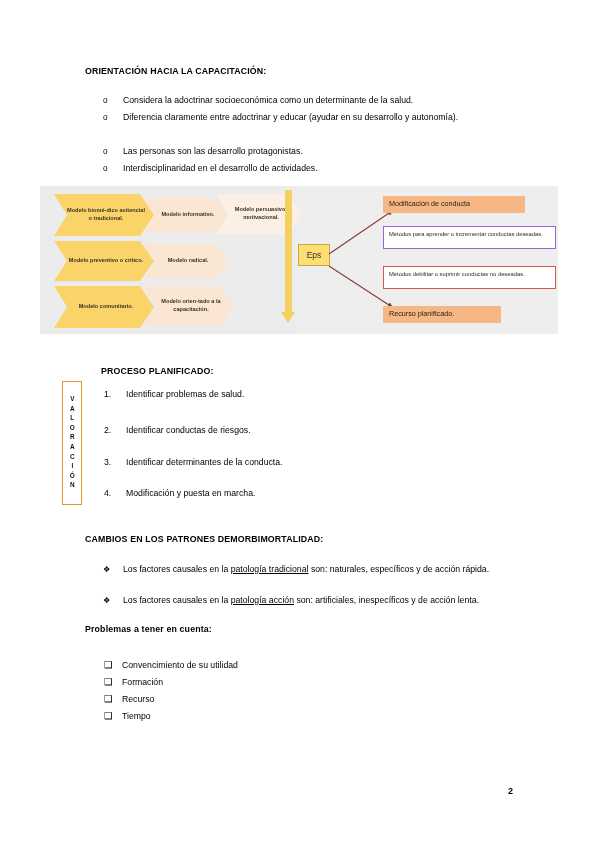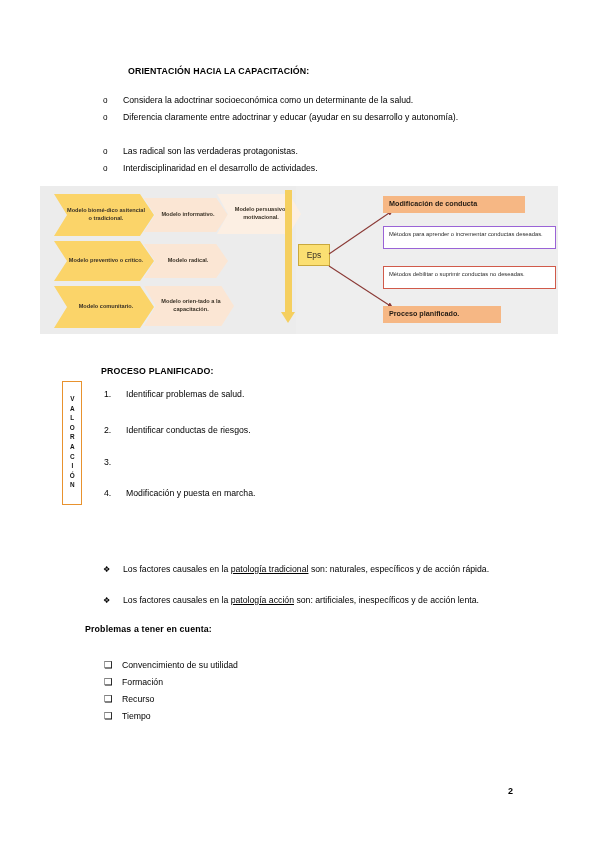--- a/index.html
+++ b/index.html
@@ -137,21 +137,21 @@
     color: #3a3226;
   }
 
   .rbox {
     position: absolute;
     font-size: 5.8px;
     line-height: 8.4px;
   }
   .rbox-orange {
     background: #f6b784;
-    font-weight: bold;
+    font-weight: normal;
     font-size: 7.2px;
     color: #241c14;
     display: flex;
     align-items: center;
     padding-left: 6px;
   }
   .rbox-outline {
     background: #ffffff;
     padding: 3px 5px;
     color: #2b2b2b;
@@ -180,35 +180,35 @@
     position: absolute;
     font-size: 9px;
     font-weight: bold;
   }
 </style>
 </head>
 <body>
 
 <div class="page">
 
-  <div class="section-heading" style="left:85px; top:66px;margin-left:43px;">ORIENTACIÓN HACIA LA CAPACITACIÓN:</div>
+  <div class="section-heading" style="left:85px; top:66px;">ORIENTACIÓN HACIA LA CAPACITACIÓN:</div>
 
   <div class="bullet-row" style="left:103px; top:94px; width:420px;">
     <span class="bullet-mark">o</span>
     <span class="bullet-text">Considera la adoctrinar socioeconómica como un determinante de la salud.</span>
   </div>
 
   <div class="bullet-row" style="left:103px; top:111px; width:400px;">
     <span class="bullet-mark">o</span>
     <span class="bullet-text">Diferencia claramente entre adoctrinar y educar (ayudar en su desarrollo y autonomía).</span>
   </div>
 
   <div class="bullet-row" style="left:103px; top:145px; width:420px;">
     <span class="bullet-mark">o</span>
-    <span class="bullet-text">Las radical son las verdaderas protagonistas.</span>
+    <span class="bullet-text">Las personas son las desarrollo protagonistas.</span>
   </div>
 
   <div class="bullet-row" style="left:103px; top:162px; width:420px;">
     <span class="bullet-mark">o</span>
     <span class="bullet-text">Interdisciplinaridad en el desarrollo de actividades.</span>
   </div>
 
   <div class="diagram">
     <div class="diagram-left-pane"></div>
     <div class="diagram-right-pane"></div>
@@ -237,48 +237,50 @@
       <line x1="3" y1="50" x2="66" y2="7" stroke="#8b3a36" stroke-width="1.1" marker-end="url(#ah)"></line>
       <line x1="3" y1="62" x2="66" y2="103" stroke="#8b3a36" stroke-width="1.1" marker-end="url(#ah)"></line>
     </svg>
 
     <div class="rbox rbox-orange" style="left:343px; top:10px; width:142px; height:17px;">Modificación de conducta</div>
 
     <div class="rbox rbox-outline rbox-purple" style="left:343px; top:40px; width:173px; height:23px;">Métodos para aprender o  incrementar conductas  deseadas.</div>
 
     <div class="rbox rbox-outline rbox-red" style="left:343px; top:80px; width:173px; height:23px;">Métodos debilitar o suprimir  conductas no deseadas.</div>
 
-    <div class="rbox rbox-orange" style="left:343px; top:120px; width:118px; height:17px;">Proceso  planificado.</div>
+    <div class="rbox rbox-orange" style="left:343px; top:120px; width:118px; height:17px;">Recurso  planificado.</div>
   </div>
 
   <div class="section-heading" style="left:101px; top:366px;">PROCESO PLANIFICADO:</div>
 
   <div class="valoracion" style="left:62px; top:381px; width:20px; height:124px;">
     <span style="writing-mode:vertical-rl; text-orientation:upright; letter-spacing:2.6px;">VALORACIÓN</span>
   </div>
 
   <div class="num-row" style="left:104px; top:388px; width:330px;">
     <span class="num-mark">1.</span>
     <span>Identificar problemas de salud.</span>
   </div>
 
   <div class="num-row" style="left:104px; top:424px; width:330px;">
     <span class="num-mark">2.</span>
     <span>Identificar conductas de riesgos.</span>
   </div>
 
   <div class="num-row" style="left:104px; top:456px; width:330px;">
     <span class="num-mark">3.</span>
+    <span>Identificar determinantes de la conducta.</span>
   </div>
 
   <div class="num-row" style="left:104px; top:487px; width:330px;">
     <span class="num-mark">4.</span>
     <span>Modificación y puesta en marcha.</span>
   </div>
 
+  <div class="section-heading" style="left:85px; top:534px;">CAMBIOS EN LOS PATRONES DEMORBIMORTALIDAD:</div>
 
   <div class="bullet-row" style="left:103px; top:563px; width:420px;">
     <span class="bullet-mark">❖</span>
     <span class="bullet-text"><span>Los factores causales en la </span><u>patología tradicional</u><span> son: naturales, específicos y de acción rápida.</span></span>
   </div>
 
   <div class="bullet-row" style="left:103px; top:594px; width:420px;">
     <span class="bullet-mark">❖</span>
     <span class="bullet-text"><span>Los factores causales en la </span><u>patología acción</u><span> son: artificiales, inespecíficos y de acción lenta.</span></span>
   </div>

